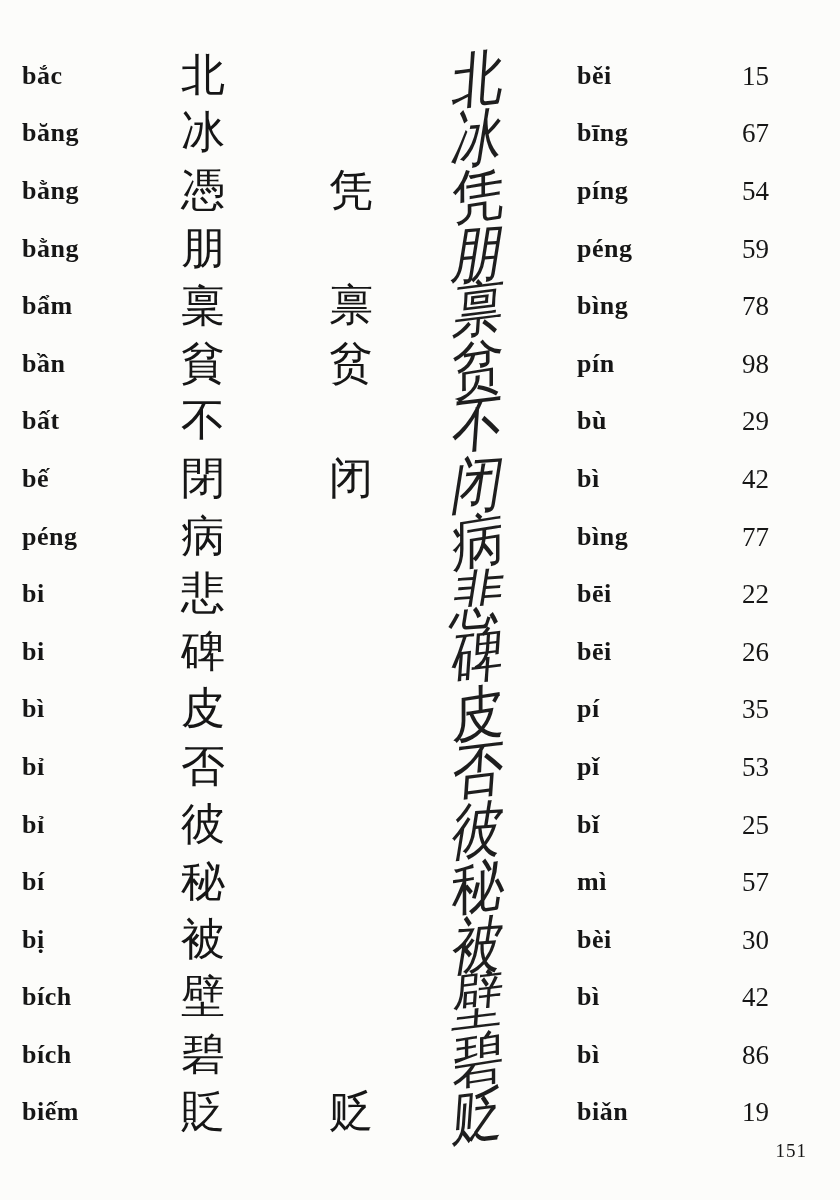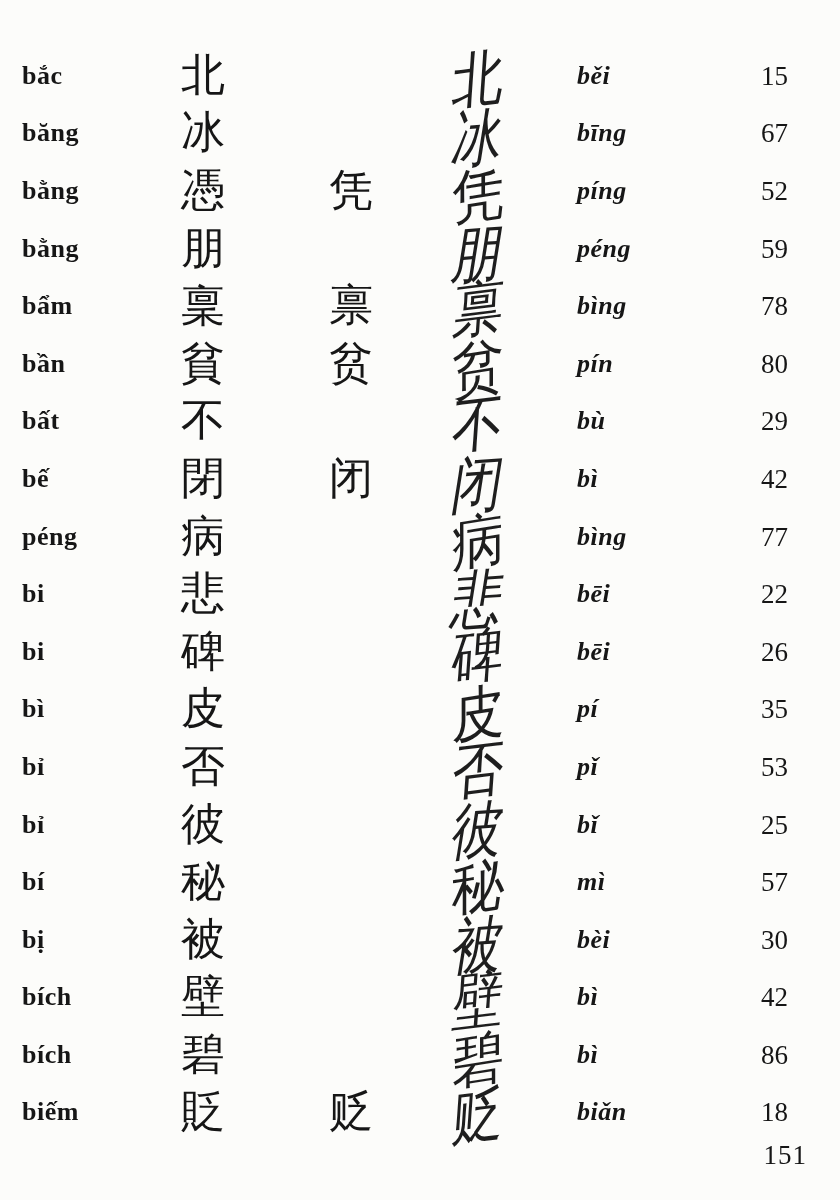--- a/index.html
+++ b/index.html
@@ -64,34 +64,33 @@
   .row:nth-child(even) .curs {
     transform: translateY(-40%) rotate(-4deg) skewX(-13deg) scale(0.9, 1.1);
   }
   .row:nth-child(3n) .curs {
     transform: translateY(-42%) rotate(-9deg) skewX(-9deg) scale(0.95, 1.04);
   }
   .piny {
     left: 577px;
     font-size: 26px;
     font-weight: 700;
-    font-style: italic;
     letter-spacing: 0.5px;
   }
   .ref {
     left: 742px;
     width: 65px;
-    text-align: center;
+    text-align: left;
     font-size: 27px;
   }
   .folio {
     position: absolute;
     top: 1140px;
     right: 33px;
-    font-size: 27px;
+    font-size: 19px;
     letter-spacing: 1px;
   }
 </style>
 </head>
 <body>
 
 <div class="page">
   <div class="rows" id="rows">
   <div class="row">
     <span class="c viet">bắc</span>
@@ -110,21 +109,21 @@
     <span class="c piny">bīng</span>
     <span class="c ref">67</span>
   </div>
 
   <div class="row">
     <span class="c viet">bằng</span>
     <span class="c trad">憑</span>
     <span class="c simp">凭</span>
     <span class="c curs">凭</span>
     <span class="c piny">píng</span>
-    <span class="c ref">52</span>
+    <span class="c ref">54</span>
   </div>
 
   <div class="row">
     <span class="c viet">bằng</span>
     <span class="c trad">朋</span>
     <span class="c simp"></span>
     <span class="c curs">朋</span>
     <span class="c piny">péng</span>
     <span class="c ref">59</span>
   </div>
@@ -137,21 +136,21 @@
     <span class="c piny">bìng</span>
     <span class="c ref">78</span>
   </div>
 
   <div class="row">
     <span class="c viet">bần</span>
     <span class="c trad">貧</span>
     <span class="c simp">贫</span>
     <span class="c curs">贫</span>
     <span class="c piny">pín</span>
-    <span class="c ref">80</span>
+    <span class="c ref">98</span>
   </div>
 
   <div class="row">
     <span class="c viet">bất</span>
     <span class="c trad">不</span>
     <span class="c simp"></span>
     <span class="c curs">不</span>
     <span class="c piny">bù</span>
     <span class="c ref">29</span>
   </div>
@@ -254,17 +253,17 @@
     <span class="c piny">bì</span>
     <span class="c ref">86</span>
   </div>
 
   <div class="row">
     <span class="c viet">biếm</span>
     <span class="c trad">貶</span>
     <span class="c simp">贬</span>
     <span class="c curs">贬</span>
     <span class="c piny">biǎn</span>
-    <span class="c ref">18</span>
+    <span class="c ref">19</span>
   </div>
 </div>
   <div class="folio">151</div>
 </div>
 
 </body></html>

